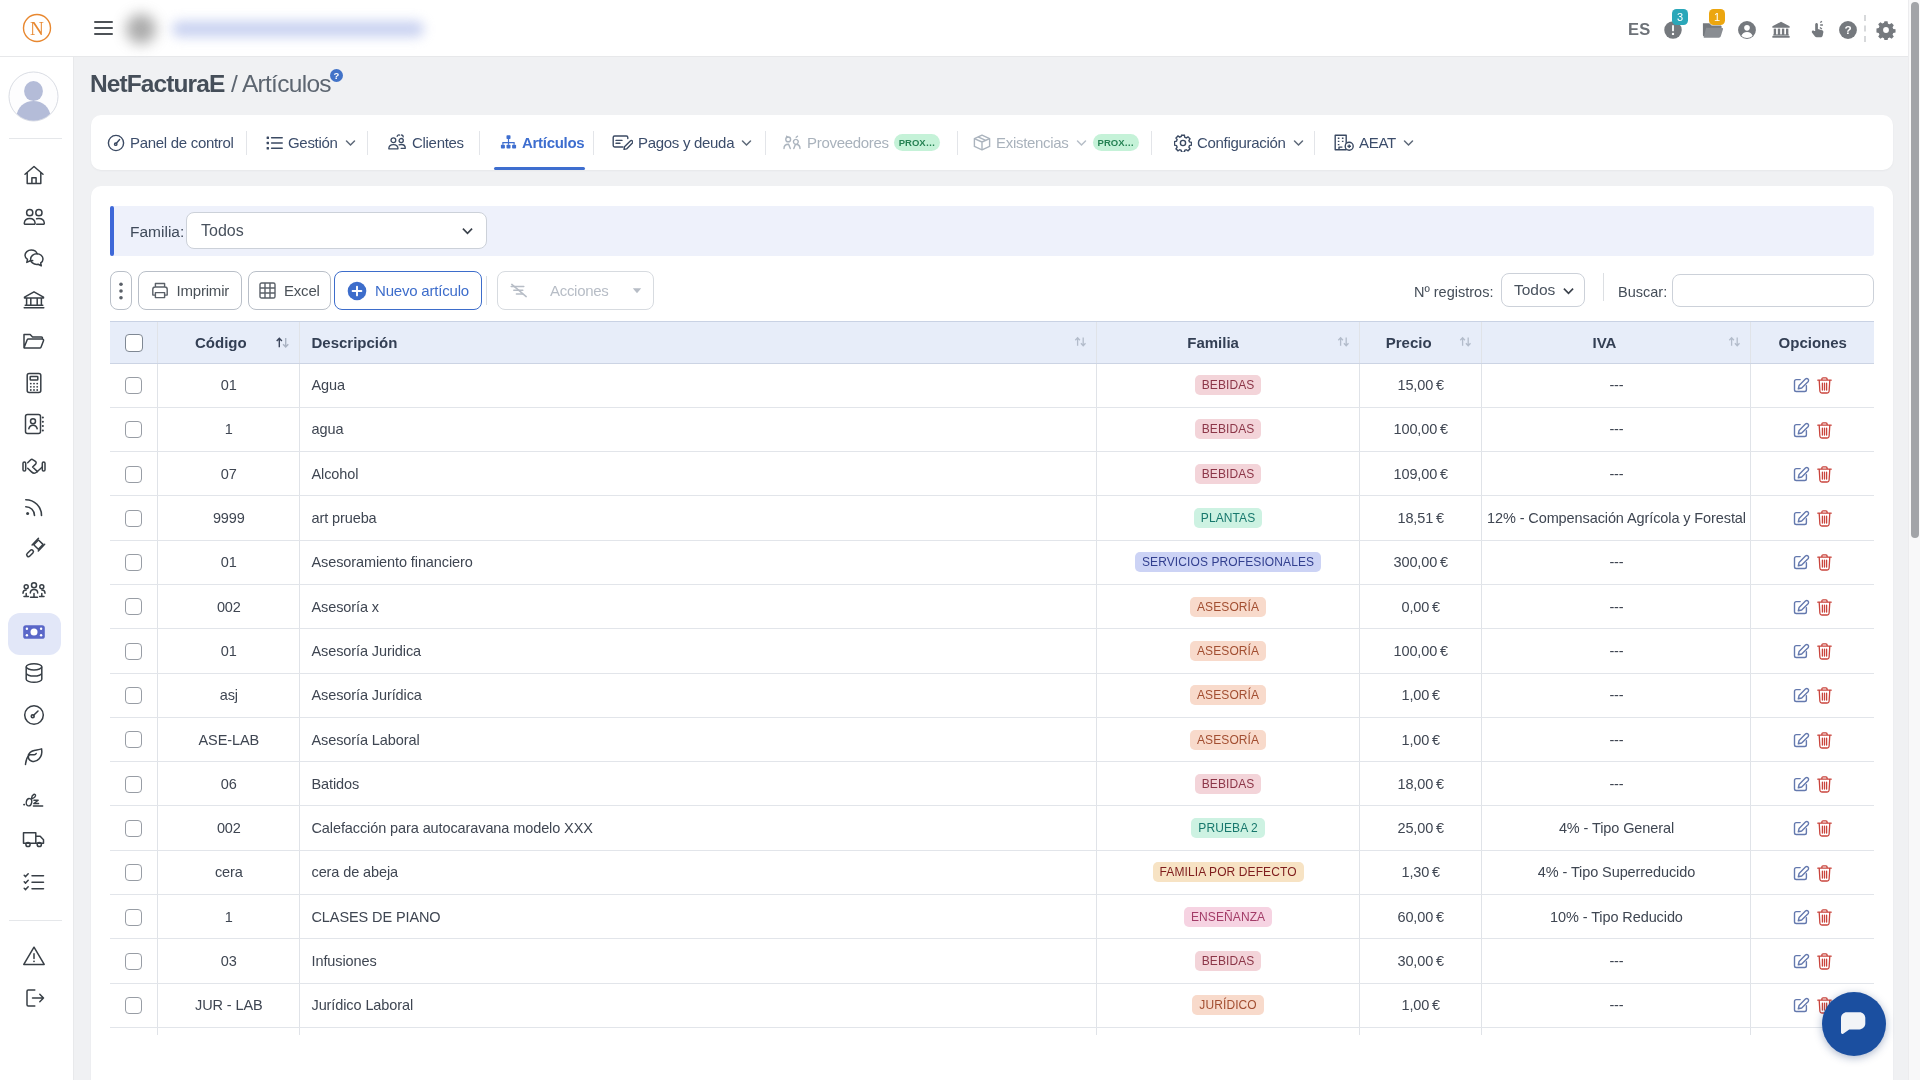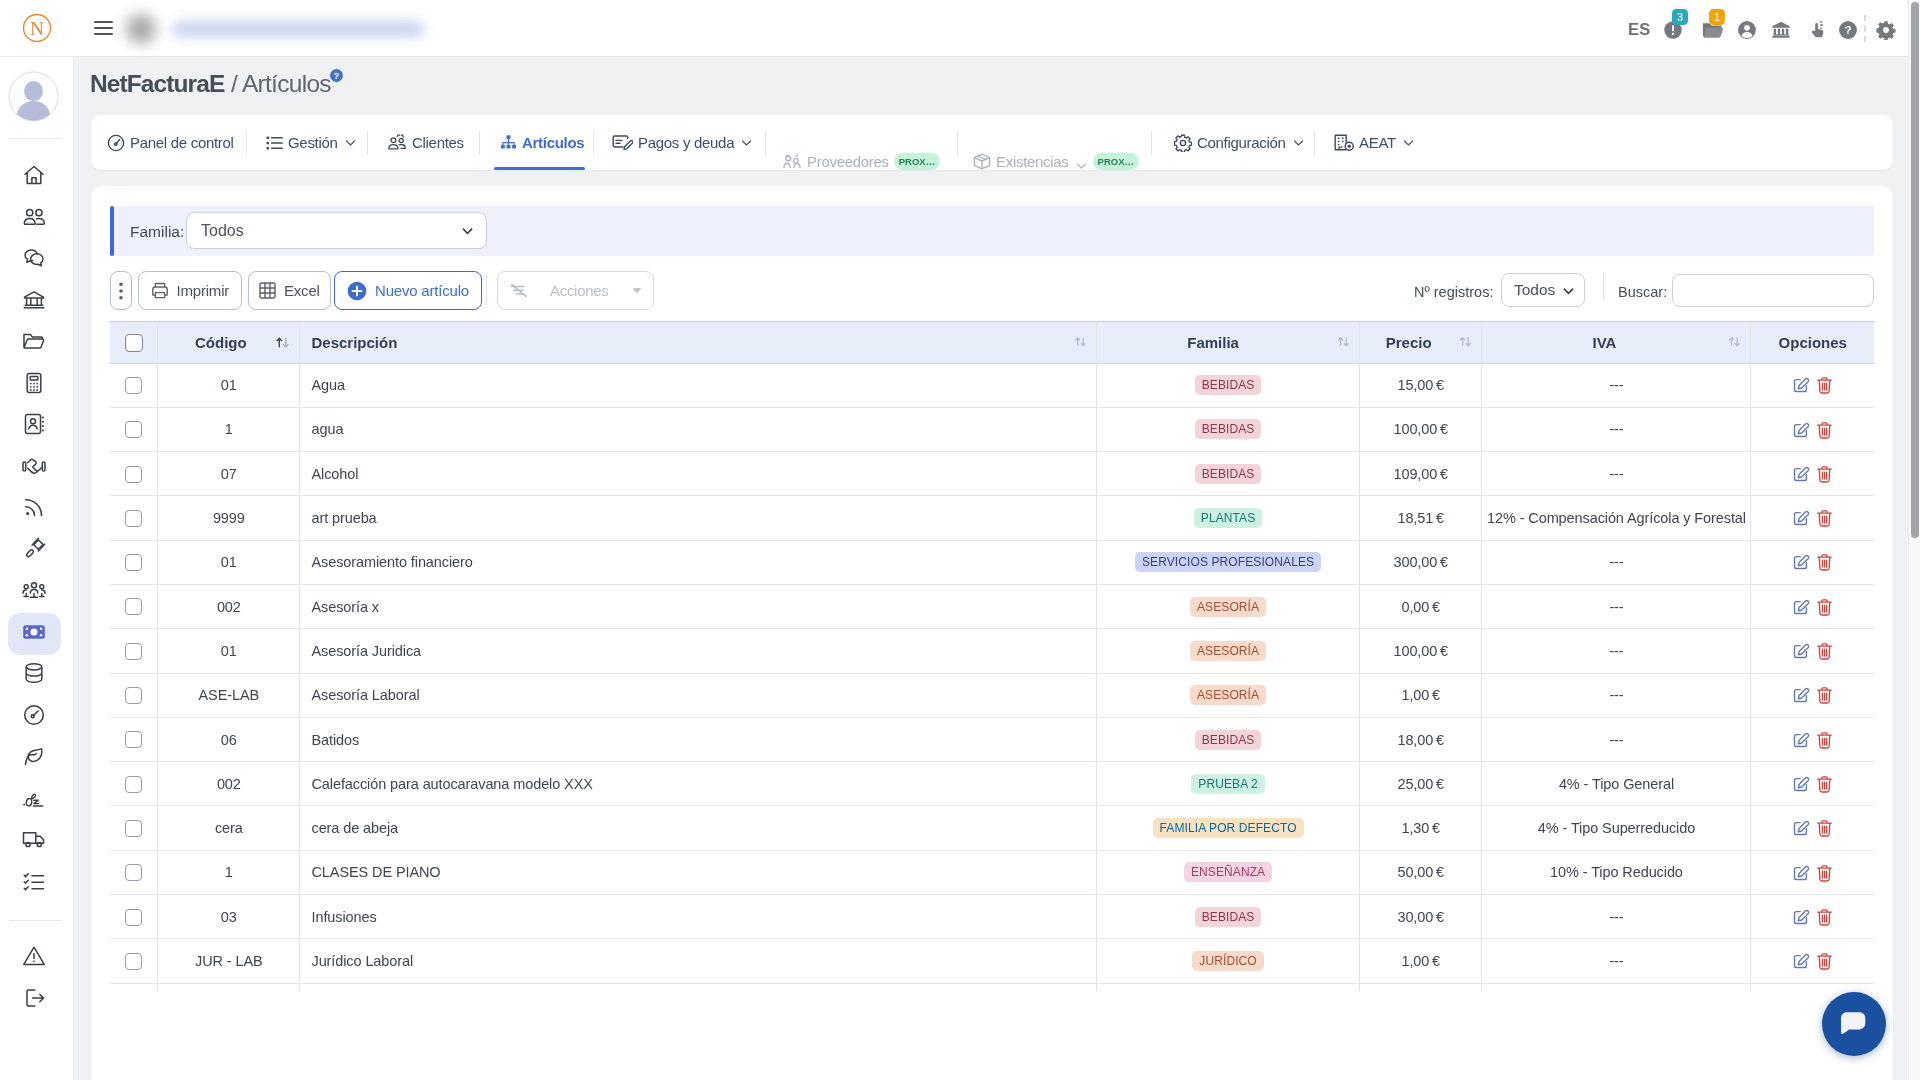--- a/index.html
+++ b/index.html
@@ -35,21 +35,21 @@
 #help { position:absolute; left:256px; top:12px; width:13px; height:13px; border-radius:50%; background:#4273c8; color:#fff; font-size:9.5px; font-weight:bold; text-align:center; line-height:13px; }
 
 #tabcard { position:absolute; left:17px; top:58px; width:1802px; height:55px; background:#fff; border-radius:10px; box-shadow:0 1px 2px rgba(60,64,80,.05); }
 .tab { position:absolute; top:0; height:55px; display:flex; align-items:center; gap:5px; font-size:15px; letter-spacing:-0.3px; color:#3c4d6b; white-space:nowrap; }
 .tab svg { flex:0 0 auto; }
 .tabsep { position:absolute; top:16px; height:24px; border-left:1px solid #e3e5e9; }
 .chev { display:inline-block; margin-left:2px; }
 .prox { display:inline-block; background:#c5f2d8; color:#258253; font-size:9.5px; font-weight:bold; border-radius:9px; padding:3px 5px; letter-spacing:0; }
 #tabunderline { position:absolute; left:403px; top:52px; width:91px; height:3px; background:#3e6ecf; border-radius:2px; }
 .tab.active { color:#3e6ecf; font-weight:bold; }
-.tab.dis { color:#a9b2bc;align-items:flex-end; }
+.tab.dis { color:#a9b2bc; }
 
 #card { position:absolute; left:17px; top:129px; width:1802px; height:894px; background:#fff; border-radius:10px 10px 0 0; box-shadow:0 1px 2px rgba(60,64,80,.05); }
 #filterbar { position:absolute; left:19px; top:20px; width:1764px; height:50px; background:#eef1fb; border-radius:3px; }
 #filterbar .stripe { position:absolute; left:0; top:0; width:4px; height:50px; background:#3e68d8; border-radius:3px; }
 #filterbar label { position:absolute; left:20px; top:17px; font-size:15.5px; color:#3f4a5a; }
 #fsel { position:absolute; left:76px; top:6px; width:301px; height:37px; background:#fff; border:1px solid #ccd1d9; border-radius:8px; font-size:16px; color:#49525e; padding:0 14px; display:flex; align-items:center; }
 .selchev { position:absolute; top:14px; width:11px; height:8px; }
 
 
 .btn { position:absolute; top:85px; height:39px; border:1px solid #b9bfc8; border-radius:8px; background:#fff; display:flex; align-items:center; gap:8px; font-size:15px; letter-spacing:-0.2px; color:#4a5158; padding:0 12px; }
@@ -73,21 +73,21 @@
 #tbl td.dsc { text-align:left; padding-left:11px; }
 #tbl tr.partial td { height:8px; border-bottom:none; }
 .cb { display:inline-block; width:17px; height:17px; background:#fff; border:1.4px solid #989da5; border-radius:4px; vertical-align:middle; }
 th .cb { border-color:#7f8894; }
 .sort { position:absolute; right:8px; top:13px; }
 .pill { display:inline-block; font-size:12px; border-radius:5px; padding:3px 7px; letter-spacing:.1px; }
 .p-red { background:#f3d4d9; color:#8c3648; }
 .p-teal { background:#cdf2e2; color:#17786d; }
 .p-ind { background:#ccd3f5; color:#323f8f; }
 .p-sal { background:#f8dacb; color:#a24e31; }
-.p-tan { background:#f7e3c4; color:#0369a1; }
+.p-tan { background:#f7e3c4; color:#7f1d1d; }
 .p-pink { background:#f6d3e2; color:#a33c68; }
 .opt { white-space:nowrap; }
 .opt svg { vertical-align:middle; }
 .opt .ed { margin-right:6px; }
 
 
 #chat { position:absolute; left:1822px; top:992px; width:64px; height:64px; border-radius:50%; background:#1b4fa0; z-index:40; box-shadow:0 2px 8px rgba(20,50,110,.35); }
 #chat svg { position:absolute; left:16px; top:16px; }
 #scroll { position:absolute; left:1908px; top:0; width:12px; height:1080px; background:#f8f8f9; border-left:1px solid #ececee; z-index:50; }
 #thumb { position:absolute; left:2px; top:2px; width:8px; height:536px; background:#a2a4a8; border-radius:4px; }
@@ -527,20 +527,34 @@
         <td>---</td>
         <td class="opt"><svg class="ed" width="18" height="18" viewBox="0 0 18 18">
                   <path d="M8.2 3.6H4.3c-1 0-1.8.8-1.8 1.8v8.3c0 1 .8 1.8 1.8 1.8h8.3c1 0 1.8-.8 1.8-1.8v-3.9" fill="none" stroke="#6479ae" stroke-width="1.4" stroke-linecap="round"></path>
                   <path d="M13.7 2.8a1.9 1.9 0 0 1 2.6 2.6L9.7 12l-3.4.8.8-3.4z" fill="none" stroke="#6479ae" stroke-width="1.4" stroke-linejoin="round"></path>
                 </svg><svg width="17" height="18" viewBox="0 0 17 18" fill="none" stroke="#c9443c" stroke-width="1.3" stroke-linecap="round">
                   <path d="M1.8 4.2h13.4M5.9 4V2.9c0-.6.5-1.1 1.1-1.1h3c.6 0 1.1.5 1.1 1.1V4M3.2 4.4l.7 10.8c.1 1 .9 1.8 2 1.8h5.2c1.1 0 1.9-.8 2-1.8l.7-10.8M6.4 7.2v6.9M8.5 7.2v6.9M10.6 7.2v6.9"></path>
                 </svg></td>
       </tr>
       <tr>
         <td><span class="cb"></span></td>
+        <td>asj</td>
+        <td class="dsc">Asesoría Jurídica</td>
+        <td><span class="pill p-sal">ASESORÍA</span></td>
+        <td>1,00 €</td>
+        <td>---</td>
+        <td class="opt"><svg class="ed" width="18" height="18" viewBox="0 0 18 18">
+                  <path d="M8.2 3.6H4.3c-1 0-1.8.8-1.8 1.8v8.3c0 1 .8 1.8 1.8 1.8h8.3c1 0 1.8-.8 1.8-1.8v-3.9" fill="none" stroke="#6479ae" stroke-width="1.4" stroke-linecap="round"></path>
+                  <path d="M13.7 2.8a1.9 1.9 0 0 1 2.6 2.6L9.7 12l-3.4.8.8-3.4z" fill="none" stroke="#6479ae" stroke-width="1.4" stroke-linejoin="round"></path>
+                </svg><svg width="17" height="18" viewBox="0 0 17 18" fill="none" stroke="#c9443c" stroke-width="1.3" stroke-linecap="round">
+                  <path d="M1.8 4.2h13.4M5.9 4V2.9c0-.6.5-1.1 1.1-1.1h3c.6 0 1.1.5 1.1 1.1V4M3.2 4.4l.7 10.8c.1 1 .9 1.8 2 1.8h5.2c1.1 0 1.9-.8 2-1.8l.7-10.8M6.4 7.2v6.9M8.5 7.2v6.9M10.6 7.2v6.9"></path>
+                </svg></td>
+      </tr>
+      <tr>
+        <td><span class="cb"></span></td>
         <td>ASE-LAB</td>
         <td class="dsc">Asesoría Laboral</td>
         <td><span class="pill p-sal">ASESORÍA</span></td>
         <td>1,00 €</td>
         <td>---</td>
         <td class="opt"><svg class="ed" width="18" height="18" viewBox="0 0 18 18">
                   <path d="M8.2 3.6H4.3c-1 0-1.8.8-1.8 1.8v8.3c0 1 .8 1.8 1.8 1.8h8.3c1 0 1.8-.8 1.8-1.8v-3.9" fill="none" stroke="#6479ae" stroke-width="1.4" stroke-linecap="round"></path>
                   <path d="M13.7 2.8a1.9 1.9 0 0 1 2.6 2.6L9.7 12l-3.4.8.8-3.4z" fill="none" stroke="#6479ae" stroke-width="1.4" stroke-linejoin="round"></path>
                 </svg><svg width="17" height="18" viewBox="0 0 17 18" fill="none" stroke="#c9443c" stroke-width="1.3" stroke-linecap="round">
                   <path d="M1.8 4.2h13.4M5.9 4V2.9c0-.6.5-1.1 1.1-1.1h3c.6 0 1.1.5 1.1 1.1V4M3.2 4.4l.7 10.8c.1 1 .9 1.8 2 1.8h5.2c1.1 0 1.9-.8 2-1.8l.7-10.8M6.4 7.2v6.9M8.5 7.2v6.9M10.6 7.2v6.9"></path>
@@ -586,21 +600,21 @@
                   <path d="M13.7 2.8a1.9 1.9 0 0 1 2.6 2.6L9.7 12l-3.4.8.8-3.4z" fill="none" stroke="#6479ae" stroke-width="1.4" stroke-linejoin="round"></path>
                 </svg><svg width="17" height="18" viewBox="0 0 17 18" fill="none" stroke="#c9443c" stroke-width="1.3" stroke-linecap="round">
                   <path d="M1.8 4.2h13.4M5.9 4V2.9c0-.6.5-1.1 1.1-1.1h3c.6 0 1.1.5 1.1 1.1V4M3.2 4.4l.7 10.8c.1 1 .9 1.8 2 1.8h5.2c1.1 0 1.9-.8 2-1.8l.7-10.8M6.4 7.2v6.9M8.5 7.2v6.9M10.6 7.2v6.9"></path>
                 </svg></td>
       </tr>
       <tr>
         <td><span class="cb"></span></td>
         <td>1</td>
         <td class="dsc">CLASES DE PIANO</td>
         <td><span class="pill p-pink">ENSEÑANZA</span></td>
-        <td>50,00 €</td>
+        <td>60,00 €</td>
         <td>10% - Tipo Reducido</td>
         <td class="opt"><svg class="ed" width="18" height="18" viewBox="0 0 18 18">
                   <path d="M8.2 3.6H4.3c-1 0-1.8.8-1.8 1.8v8.3c0 1 .8 1.8 1.8 1.8h8.3c1 0 1.8-.8 1.8-1.8v-3.9" fill="none" stroke="#6479ae" stroke-width="1.4" stroke-linecap="round"></path>
                   <path d="M13.7 2.8a1.9 1.9 0 0 1 2.6 2.6L9.7 12l-3.4.8.8-3.4z" fill="none" stroke="#6479ae" stroke-width="1.4" stroke-linejoin="round"></path>
                 </svg><svg width="17" height="18" viewBox="0 0 17 18" fill="none" stroke="#c9443c" stroke-width="1.3" stroke-linecap="round">
                   <path d="M1.8 4.2h13.4M5.9 4V2.9c0-.6.5-1.1 1.1-1.1h3c.6 0 1.1.5 1.1 1.1V4M3.2 4.4l.7 10.8c.1 1 .9 1.8 2 1.8h5.2c1.1 0 1.9-.8 2-1.8l.7-10.8M6.4 7.2v6.9M8.5 7.2v6.9M10.6 7.2v6.9"></path>
                 </svg></td>
       </tr>
       <tr>
         <td><span class="cb"></span></td>

